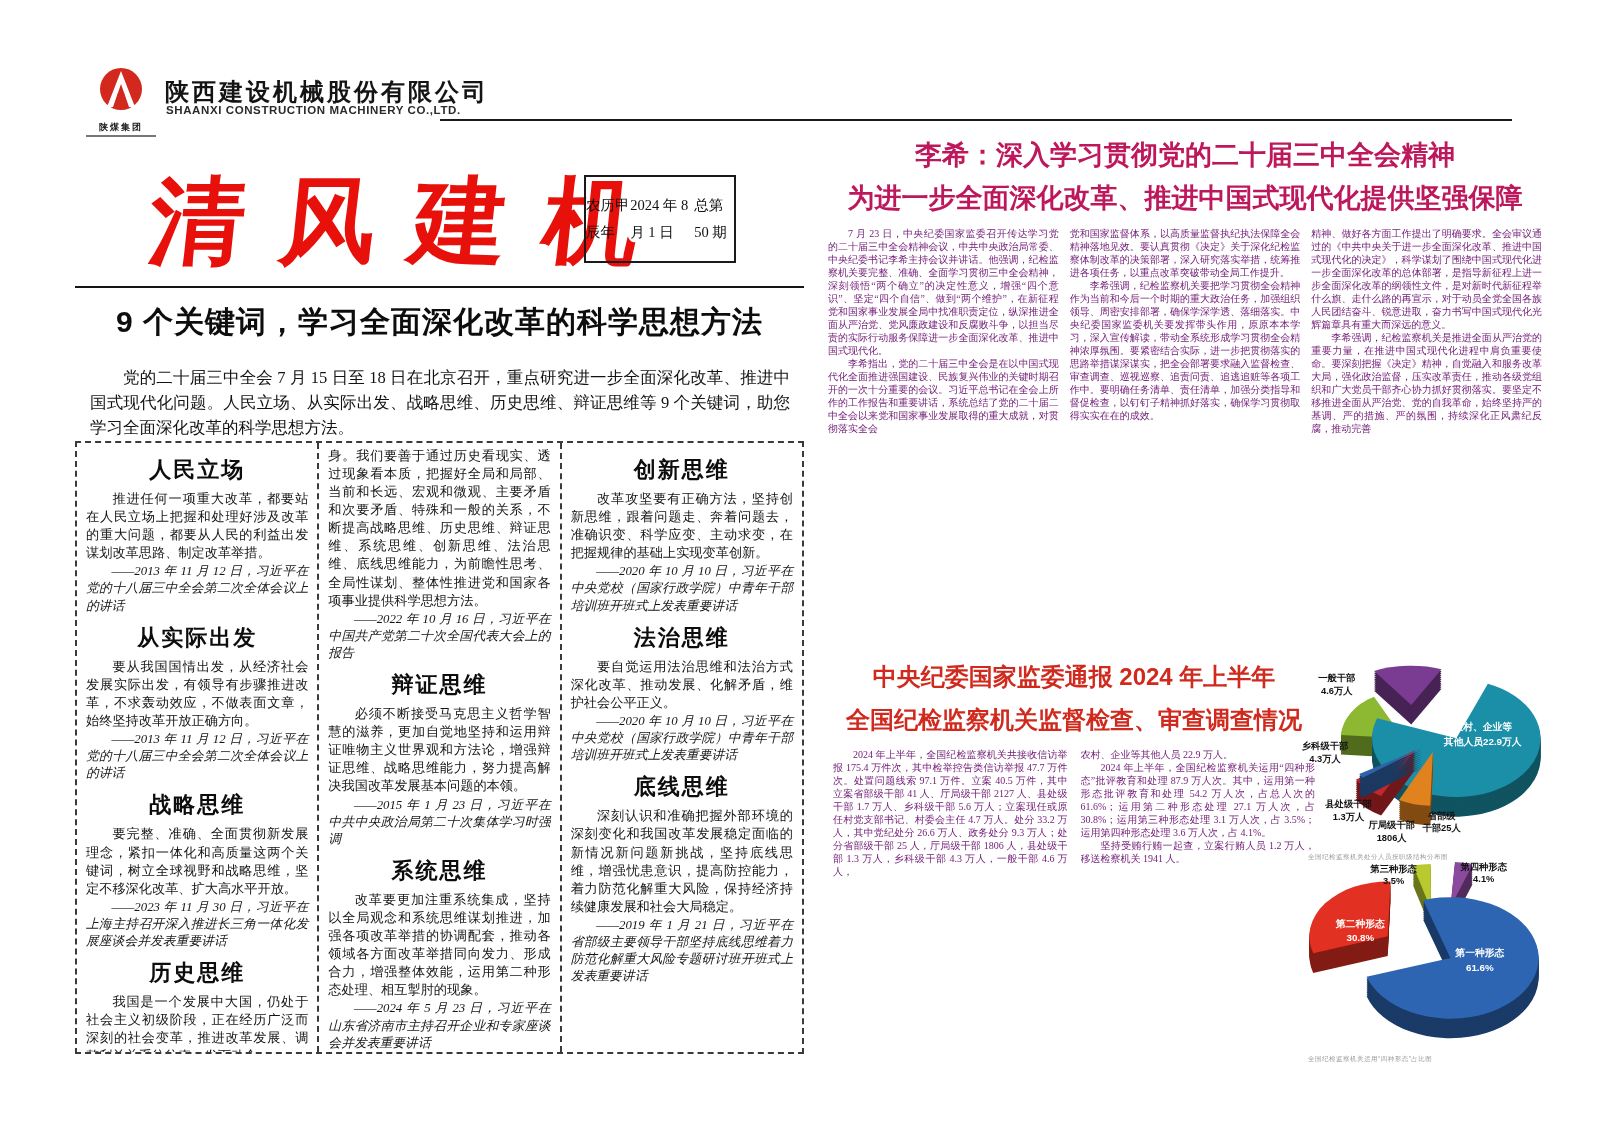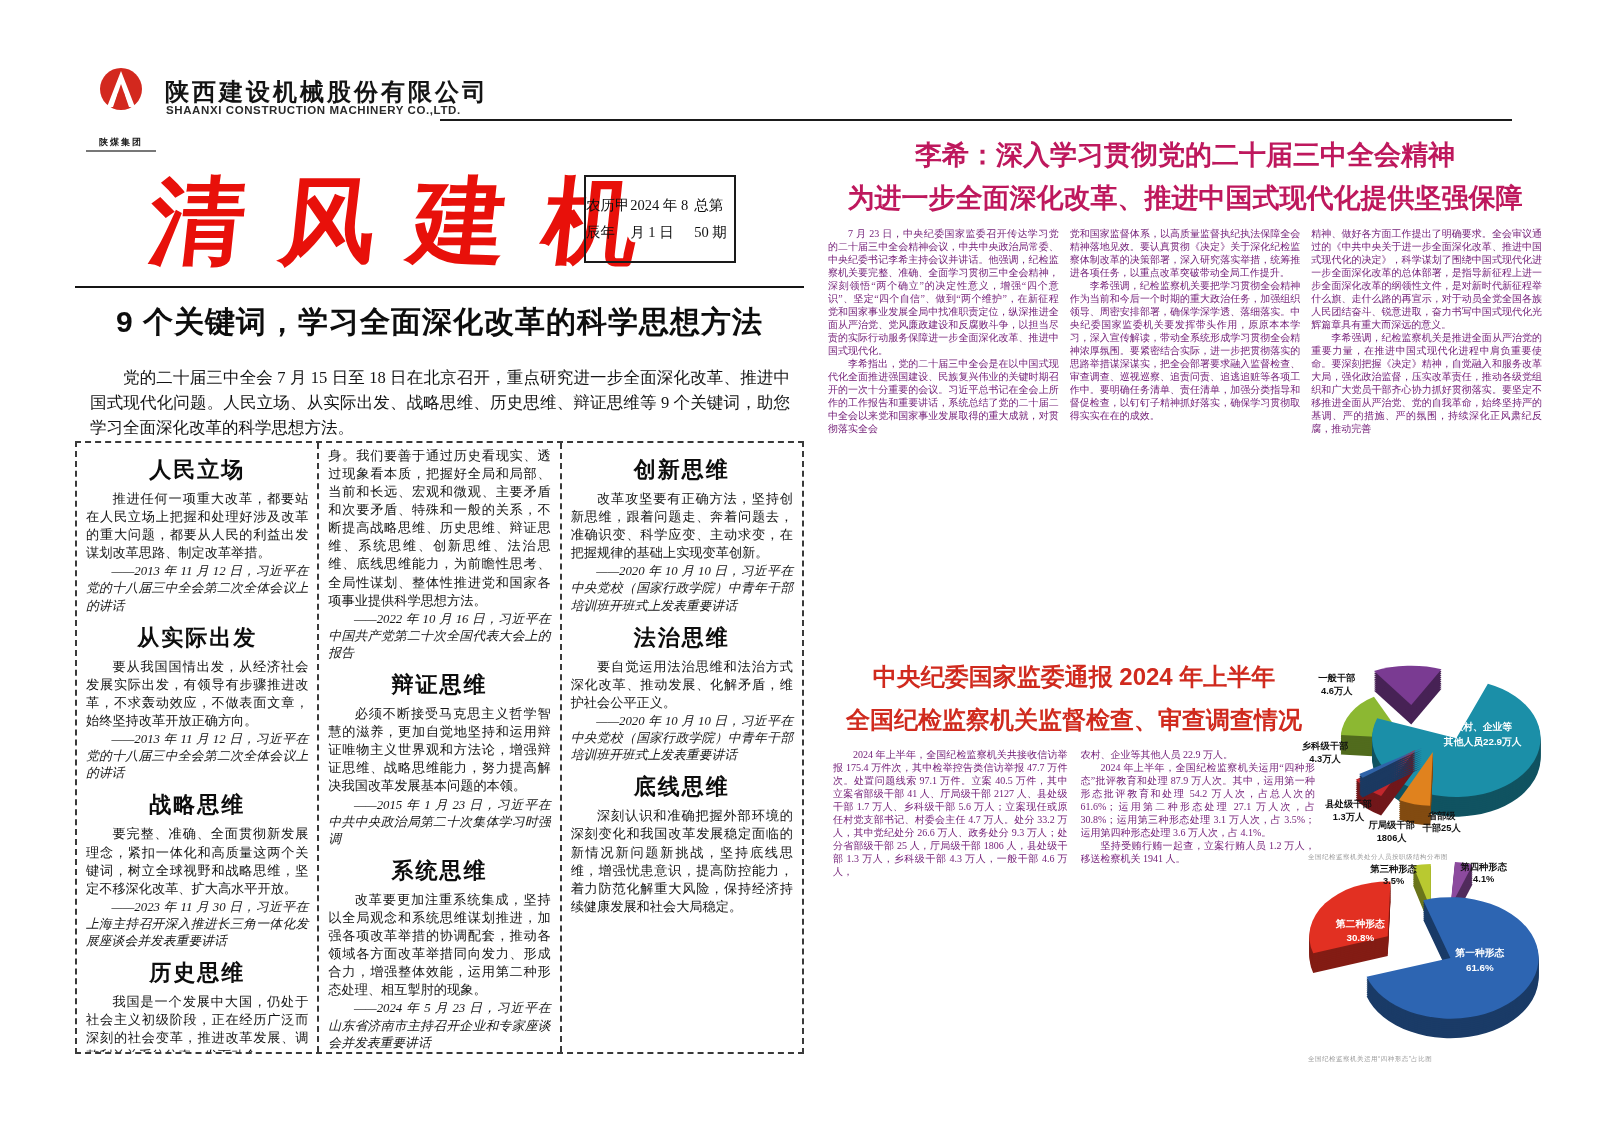--- a/index.html
+++ b/index.html
@@ -3,21 +3,21 @@
 <meta charset="utf-8">
 <style>
   html,body{margin:0;padding:0;background:#ffffff;}
   #page{position:relative;width:1600px;height:1131px;background:#fff;overflow:hidden;
         font-family:"Liberation Serif","DejaVu Serif",serif;color:#111;}
   .abs{position:absolute;}
 
   
   .logo-wrap{left:86px;top:66px;width:70px;text-align:center;}
   .logo-label{font-family:"Liberation Sans","DejaVu Sans",sans-serif;font-size:9px;font-weight:bold;
-              color:#1a1a1a;letter-spacing:2px;margin-top:16px;}
+              color:#1a1a1a;letter-spacing:2px;margin-top:1px;}
   .logo-underbar{height:2px;background:#777;margin-top:1px;}
   .company-cn{left:165px;top:76px;font-family:"Liberation Sans","DejaVu Sans",sans-serif;
               font-size:24px;font-weight:800;letter-spacing:3px;color:#141414;}
   .company-en{left:166px;top:104px;font-family:"Liberation Sans","DejaVu Sans",sans-serif;
               font-size:11.5px;font-weight:bold;letter-spacing:0.6px;color:#2a2a2a;}
   .rule-top{left:440px;top:119px;width:1072px;height:2px;background:#1b1b1b;}
 
   
   .masthead{left:150px;top:156px;width:470px;height:132px;line-height:132px;
             font-size:95px;font-weight:bold;color:#e8100a;letter-spacing:0.38em;
@@ -124,20 +124,21 @@
       </div>
     <div class="kw-col">
         <div class="kw-heading">创新思维</div>
         <p class="kw-p">改革攻坚要有正确方法，坚持创新思维，跟着问题走、奔着问题去，准确识变、科学应变、主动求变，在把握规律的基础上实现变革创新。</p>
         <p class="kw-a">——2020 年 10 月 10 日，习近平在中央党校（国家行政学院）中青年干部培训班开班式上发表重要讲话</p>
         <div class="kw-heading">法治思维</div>
         <p class="kw-p">要自觉运用法治思维和法治方式深化改革、推动发展、化解矛盾，维护社会公平正义。</p>
         <p class="kw-a">——2020 年 10 月 10 日，习近平在中央党校（国家行政学院）中青年干部培训班开班式上发表重要讲话</p>
         <div class="kw-heading">底线思维</div>
         <p class="kw-p">深刻认识和准确把握外部环境的深刻变化和我国改革发展稳定面临的新情况新问题新挑战，坚持底线思维，增强忧患意识，提高防控能力，着力防范化解重大风险，保持经济持续健康发展和社会大局稳定。</p>
+        <p class="kw-a">——2019 年 1 月 21 日，习近平在省部级主要领导干部坚持底线思维着力防范化解重大风险专题研讨班开班式上发表重要讲话</p>
       </div>
   </div>
 
   <div class="abs right-title">
     <div>李希：深入学习贯彻党的二十届三中全会精神</div>
     <div>为进一步全面深化改革、推进中国式现代化提供坚强保障</div>
   </div>
   <div class="abs right-cols">
     <div class="r-col">
         <p class="r-p">7 月 23 日，中央纪委国家监委召开传达学习党的二十届三中全会精神会议，中共中央政治局常委、中央纪委书记李希主持会议并讲话。他强调，纪检监察机关要完整、准确、全面学习贯彻三中全会精神，深刻领悟“两个确立”的决定性意义，增强“四个意识”、坚定“四个自信”、做到“两个维护”，在新征程党和国家事业发展全局中找准职责定位，纵深推进全面从严治党、党风廉政建设和反腐败斗争，以担当尽责的实际行动服务保障进一步全面深化改革、推进中国式现代化。</p>

